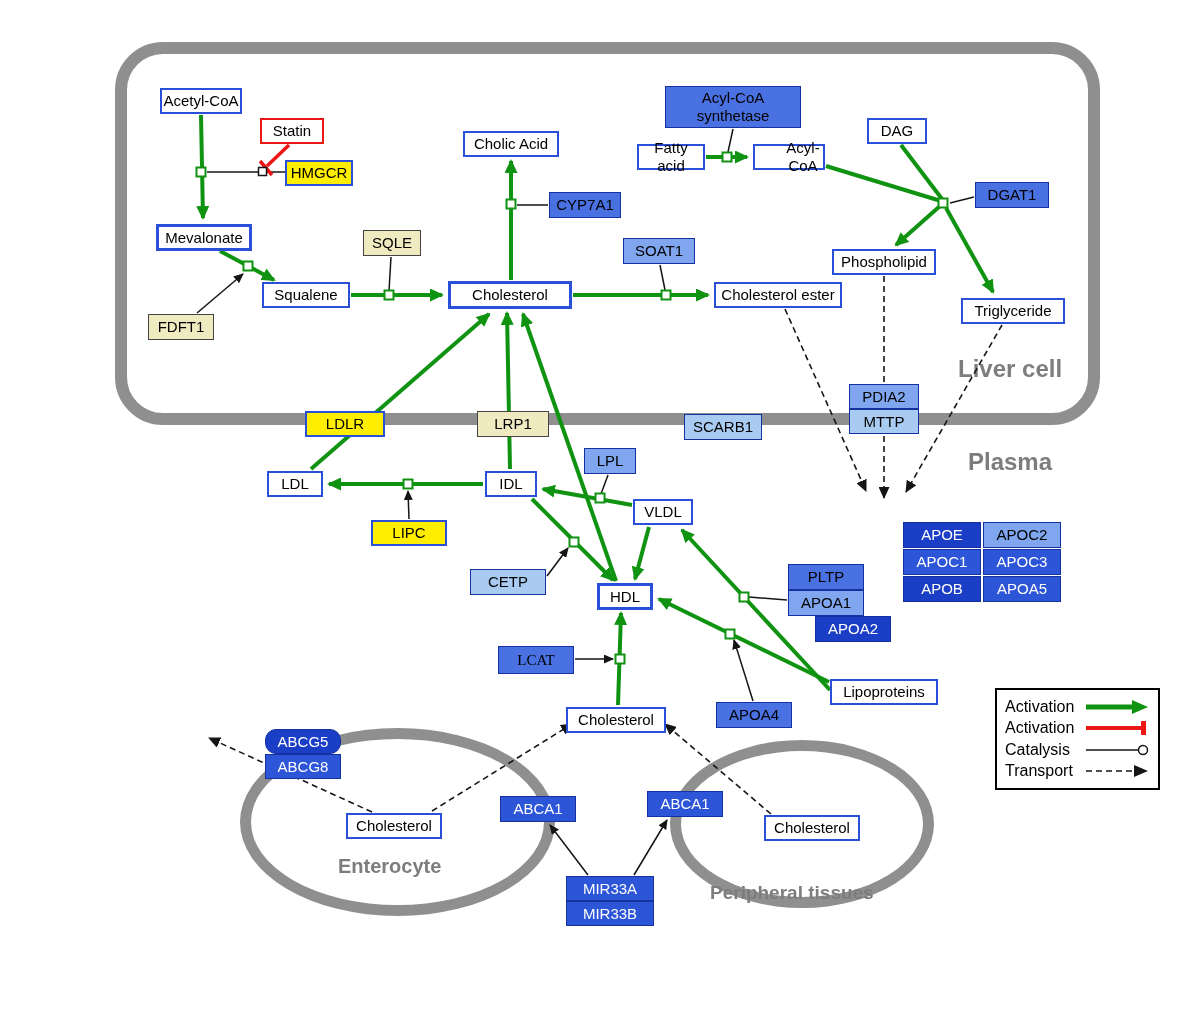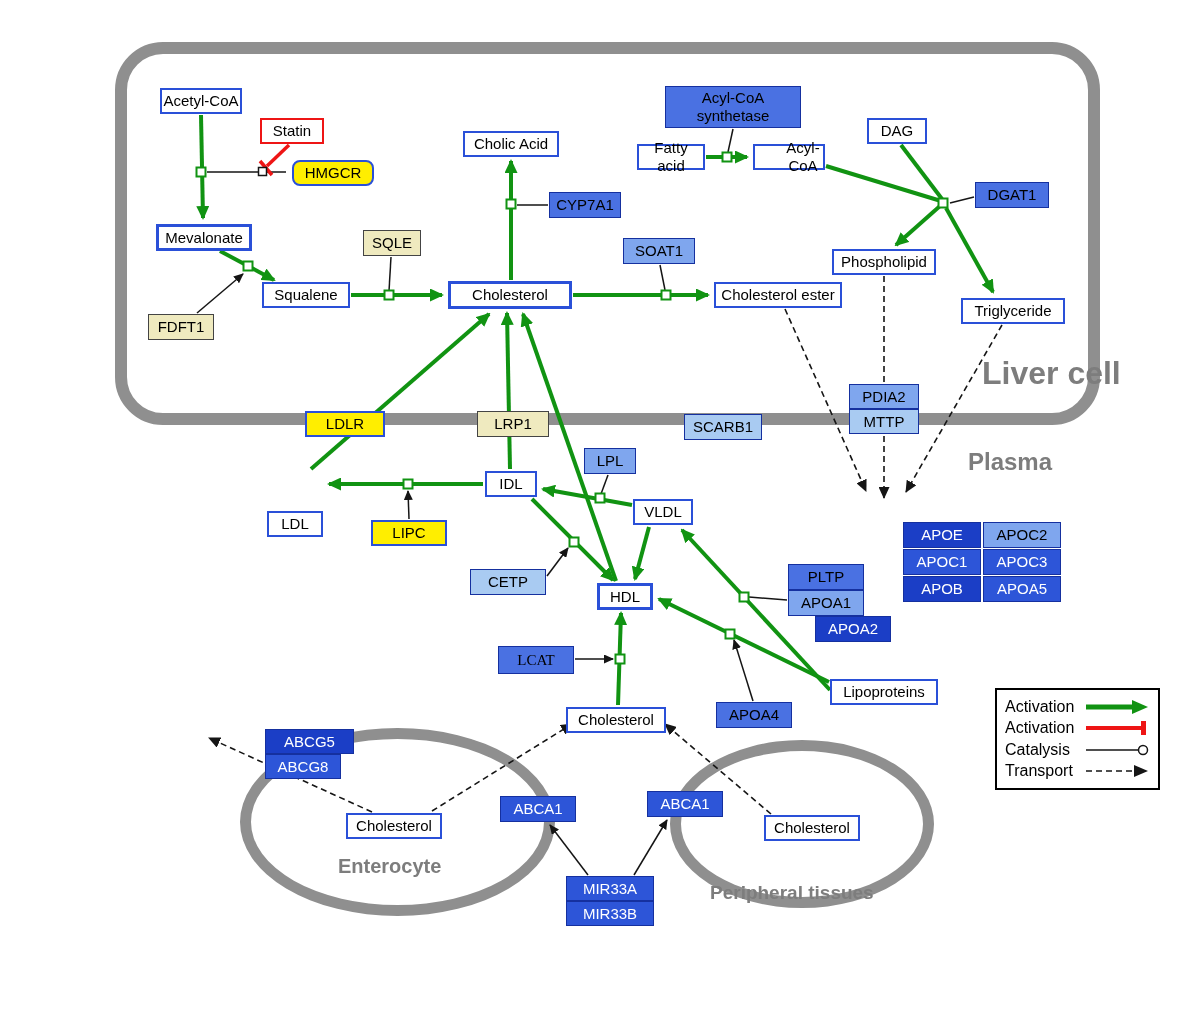--- a/index.html
+++ b/index.html
@@ -35,21 +35,21 @@
           justify-content:space-between;font-size:16px;color:#000;z-index:6;}
   .lrow{display:flex;align-items:center;justify-content:space-between;height:19px;}
 </style>
 </head>
 <body>
 
 <div class="liver"></div>
 <div class="ell" style="left:240px;top:728px;width:315px;height:188px;"></div>
 <div class="ell" style="left:670px;top:740px;width:264px;height:168px;"></div>
 
-<div class="comp-label" style="left:982px;top:355px;font-size:32px;">Liver cell</div>
+<div class="comp-label" style="left:958px;top:355px;font-size:24px;">Liver cell</div>
 <div class="comp-label" style="left:968px;top:448px;font-size:24px;">Plasma</div>
 <div class="comp-label" style="left:338px;top:855px;font-size:20px;">Enterocyte</div>
 <div class="comp-label" style="left:710px;top:848px;font-size:19px;margin-top:34px;">Peripheral tissues</div>
 
 <svg class="edges" width="1200" height="1013" viewBox="0 0 1200 1013">
   <defs>
     <marker id="mg" markerUnits="userSpaceOnUse" markerWidth="14" markerHeight="13" refX="12" refY="6.5" orient="auto">
       <path class="mgf" d="M0,0 L14,6.5 L0,13 Z"></path>
     </marker>
     <marker id="mb" markerUnits="userSpaceOnUse" markerWidth="10" markerHeight="9" refX="9" refY="4.5" orient="auto">
@@ -118,21 +118,21 @@
   <rect class="sq" x="595.5" y="493.5" width="9" height="9"></rect>
   <rect class="sq" x="569.5" y="537.5" width="9" height="9"></rect>
   <rect class="sq" x="615.5" y="654.5" width="9" height="9"></rect>
   <rect class="sq" x="725.5" y="629.5" width="9" height="9"></rect>
   <rect class="sq" x="739.5" y="592.5" width="9" height="9"></rect>
   <rect class="sqb" x="258.5" y="167.5" width="8" height="8"></rect>
 </svg>
 
 <div class="node met" style="left:160px;top:88px;width:82px;height:26px;">Acetyl-CoA</div>
 <div class="node drug" style="left:260px;top:118px;width:64px;height:26px;">Statin</div>
-<div class="node gy" style="left:292px;top:160px;width:82px;height:26px;border-radius:8px;">HMGCR</div>
+<div class="node gy" style="left:285px;top:160px;width:68px;height:26px;">HMGCR</div>
 <div class="node met met3" style="left:156px;top:224px;width:96px;height:27px;">Mevalonate</div>
 <div class="node gpy" style="left:148px;top:314px;width:66px;height:26px;">FDFT1</div>
 <div class="node met" style="left:262px;top:282px;width:88px;height:26px;">Squalene</div>
 <div class="node gpy" style="left:363px;top:230px;width:58px;height:26px;">SQLE</div>
 <div class="node met met3" style="left:448px;top:281px;width:124px;height:28px;">Cholesterol</div>
 <div class="node met" style="left:463px;top:131px;width:96px;height:26px;">Cholic Acid</div>
 <div class="node gb3" style="left:549px;top:192px;width:72px;height:26px;">CYP7A1</div>
 <div class="node gb2" style="left:623px;top:238px;width:72px;height:26px;">SOAT1</div>
 <div class="node met" style="left:714px;top:282px;width:128px;height:26px;">Cholesterol ester</div>
 <div class="node gb3" style="left:665px;top:86px;width:136px;height:42px;padding:0 10px;">Acyl-CoA synthetase</div>
@@ -140,41 +140,41 @@
 <div class="node met" style="left:753px;top:144px;width:72px;height:26px;padding-left:28px;">Acyl-CoA</div>
 <div class="node met" style="left:867px;top:118px;width:60px;height:26px;">DAG</div>
 <div class="node gb3" style="left:975px;top:182px;width:74px;height:26px;">DGAT1</div>
 <div class="node met" style="left:832px;top:249px;width:104px;height:26px;">Phospholipid</div>
 <div class="node met" style="left:961px;top:298px;width:104px;height:26px;">Triglyceride</div>
 <div class="node gb2" style="left:849px;top:384px;width:70px;height:25px;">PDIA2</div>
 <div class="node gb1" style="left:849px;top:409px;width:70px;height:25px;">MTTP</div>
 <div class="node gb1" style="left:684px;top:414px;width:78px;height:26px;">SCARB1</div>
 <div class="node gy" style="left:305px;top:411px;width:80px;height:26px;">LDLR</div>
 <div class="node gpy" style="left:477px;top:411px;width:72px;height:26px;">LRP1</div>
-<div class="node met" style="left:267px;top:471px;width:56px;height:26px;margin-top:40px;">LDL</div>
+<div class="node met" style="left:267px;top:471px;width:56px;height:26px;">LDL</div>
 <div class="node met" style="left:485px;top:471px;width:52px;height:26px;">IDL</div>
 <div class="node gb2" style="left:584px;top:448px;width:52px;height:26px;">LPL</div>
 <div class="node met" style="left:633px;top:499px;width:60px;height:26px;">VLDL</div>
 <div class="node gy" style="left:371px;top:520px;width:76px;height:26px;">LIPC</div>
 <div class="node gb1" style="left:470px;top:569px;width:76px;height:26px;">CETP</div>
 <div class="node met met3" style="left:597px;top:583px;width:56px;height:27px;">HDL</div>
 <div class="node gb3" style="left:498px;top:646px;width:76px;height:28px;font-family:Liberation Serif, serif;">LCAT</div>
 <div class="node gb3" style="left:788px;top:564px;width:76px;height:26px;">PLTP</div>
 <div class="node gb2" style="left:788px;top:590px;width:76px;height:26px;">APOA1</div>
 <div class="node gb5" style="left:788px;top:616px;width:76px;height:26px;margin-left:27px;">APOA2</div>
 <div class="node gb3" style="left:716px;top:702px;width:76px;height:26px;">APOA4</div>
 <div class="node gb5" style="left:903px;top:522px;width:78px;height:26px;">APOE</div>
 <div class="node gb2" style="left:983px;top:522px;width:78px;height:26px;">APOC2</div>
 <div class="node gb4" style="left:903px;top:549px;width:78px;height:26px;">APOC1</div>
 <div class="node gb4" style="left:983px;top:549px;width:78px;height:26px;">APOC3</div>
 <div class="node gb5" style="left:903px;top:576px;width:78px;height:26px;">APOB</div>
 <div class="node gb4" style="left:983px;top:576px;width:78px;height:26px;">APOA5</div>
 <div class="node met" style="left:830px;top:679px;width:108px;height:26px;">Lipoproteins</div>
 <div class="node met" style="left:566px;top:707px;width:100px;height:26px;">Cholesterol</div>
-<div class="node gb5" style="left:265px;top:729px;width:89px;height:25px;">ABCG5</div>
+<div class="node gb5" style="left:265px;top:729px;width:76px;height:25px;border-radius:11px;">ABCG5</div>
 <div class="node gb4" style="left:265px;top:754px;width:76px;height:25px;">ABCG8</div>
 <div class="node met" style="left:346px;top:813px;width:96px;height:26px;">Cholesterol</div>
 <div class="node gb4" style="left:500px;top:796px;width:76px;height:26px;">ABCA1</div>
 <div class="node gb4" style="left:647px;top:791px;width:76px;height:26px;">ABCA1</div>
 <div class="node met" style="left:764px;top:815px;width:96px;height:26px;">Cholesterol</div>
 <div class="node gb4" style="left:566px;top:876px;width:88px;height:25px;">MIR33A</div>
 <div class="node gb4" style="left:566px;top:901px;width:88px;height:25px;">MIR33B</div>
 
 <div class="legend">
   <div class="lrow">

